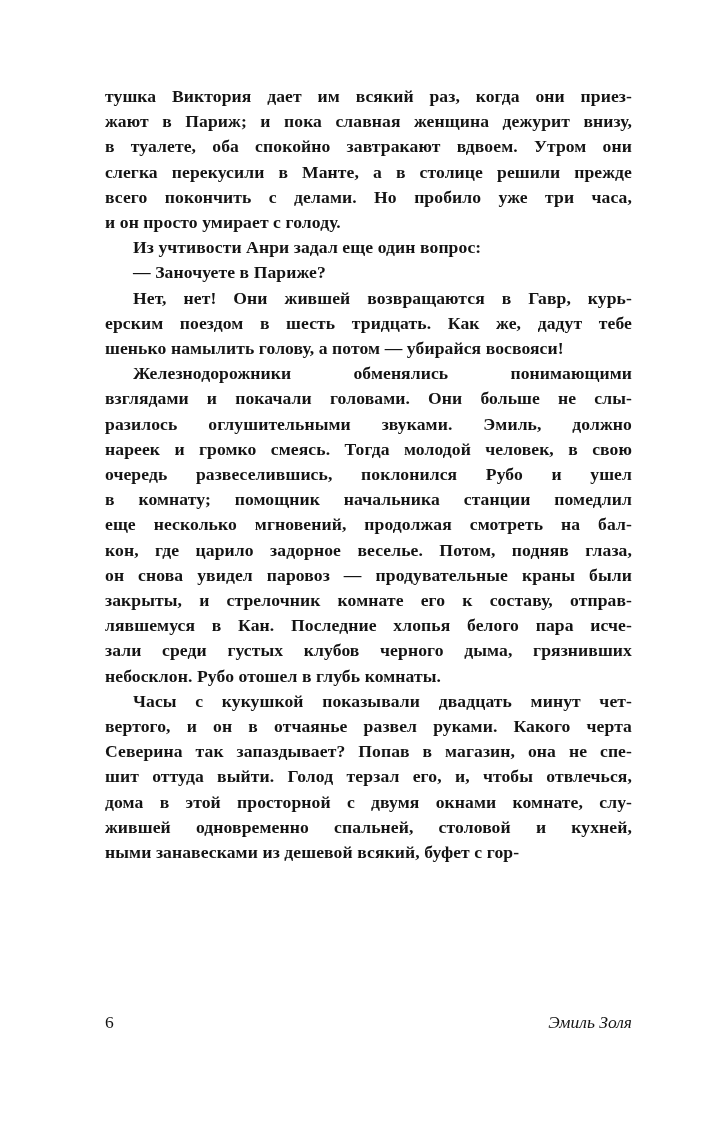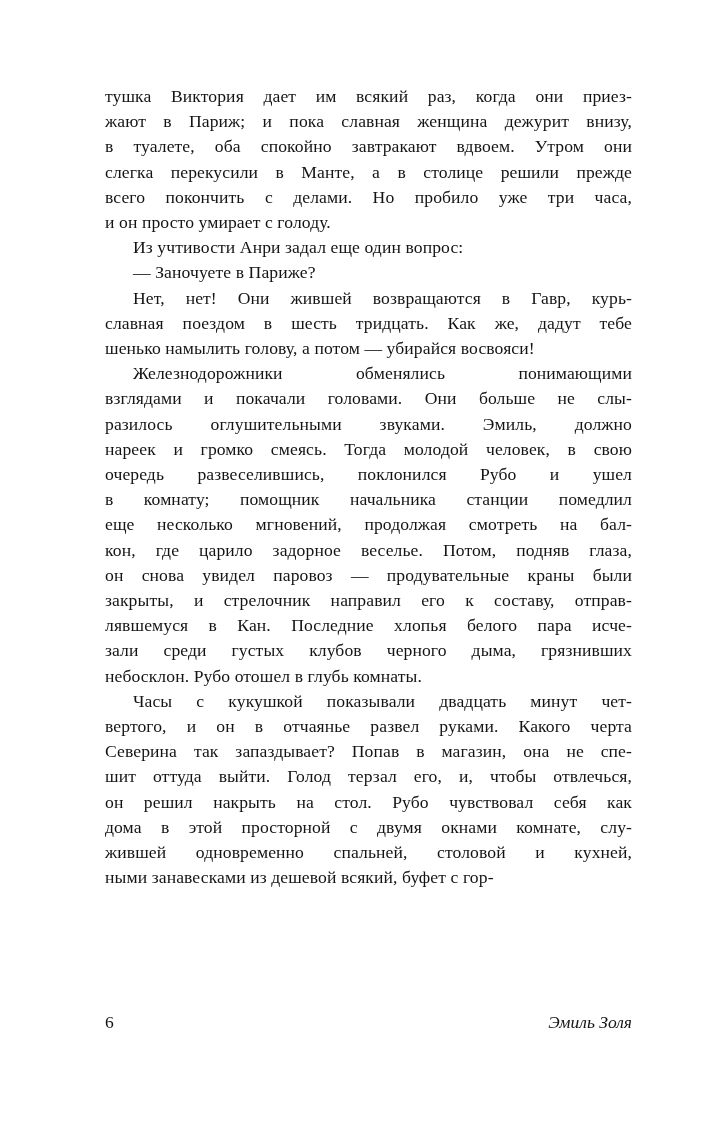--- a/index.html
+++ b/index.html
@@ -22,20 +22,21 @@
     left: 105px;
     top: 84px;
     width: 527px;
     font-size: 17.6px;
     line-height: 25.2px;
     letter-spacing: 0.1px;
   }
   .paragraph {
     margin: 0;
     padding: 0;
+    font-weight: bold;
   }
   .line {
     text-align: justify;
     text-align-last: justify;
     text-justify: inter-word;
   }
   .line.last {
     text-align-last: left;
   }
   .paragraph.indent .line:first-child {
@@ -70,44 +71,43 @@
         <div class="line last">и он просто умирает с голоду.</div>
       </div>
       <div class="paragraph indent">
         <div class="line last">Из учтивости Анри задал еще один вопрос:</div>
       </div>
       <div class="paragraph indent">
         <div class="line last">—  Заночуете в Париже?</div>
       </div>
       <div class="paragraph indent">
         <div class="line">Нет, нет! Они жившей возвращаются в Гавр, курь-</div>
-        <div class="line">славная поездом в шесть тридцать. Как же, дадут тебе</div>
+        <div class="line">ерским поездом в шесть тридцать. Как же, дадут тебе</div>
         <div class="line last">шенько намылить голову, а потом — убирайся восвояси!</div>
       </div>
       <div class="paragraph indent">
         <div class="line">Железнодорожники обменялись понимающими</div>
         <div class="line">взглядами и покачали головами. Они больше не слы-</div>
         <div class="line">разилось оглушительными звуками. Эмиль, должно</div>
         <div class="line">нареек и громко смеясь. Тогда молодой человек, в свою</div>
         <div class="line">очередь развеселившись, поклонился Рубо и ушел</div>
         <div class="line">в комнату; помощник начальника станции помедлил</div>
         <div class="line">еще несколько мгновений, продолжая смотреть на бал-</div>
         <div class="line">кон, где царило задорное веселье. Потом, подняв глаза,</div>
         <div class="line">он снова увидел паровоз — продувательные краны были</div>
-        <div class="line">закрыты, и стрелочник направил его к составу, отправ-</div>
+        <div class="line">закрыты, и стрелочник комнате его к составу, отправ-</div>
         <div class="line">лявшемуся в Кан. Последние хлопья белого пара исче-</div>
         <div class="line">зали среди густых клубов черного дыма, грязнивших</div>
         <div class="line last">небосклон. Рубо отошел в глубь комнаты.</div>
       </div>
       <div class="paragraph indent">
         <div class="line">Часы с кукушкой показывали двадцать минут чет-</div>
         <div class="line">вертого, и он в отчаянье развел руками. Какого черта</div>
         <div class="line">Северина так запаздывает? Попав в магазин, она не спе-</div>
         <div class="line">шит оттуда выйти. Голод терзал его, и, чтобы отвлечься,</div>
-        <div class="line">он решил накрыть на стол. Рубо чувствовал себя как</div>
         <div class="line">дома в этой просторной с двумя окнами комнате, слу-</div>
         <div class="line">жившей одновременно спальней, столовой и кухней,</div>
         <div class="line last">ными занавесками из дешевой всякий, буфет с гор-</div>
       </div>
     </div>
   <div class="footer">
     <span class="pagenum">6</span>
     <span class="author">Эмиль Золя</span>
   </div>
 </div>

